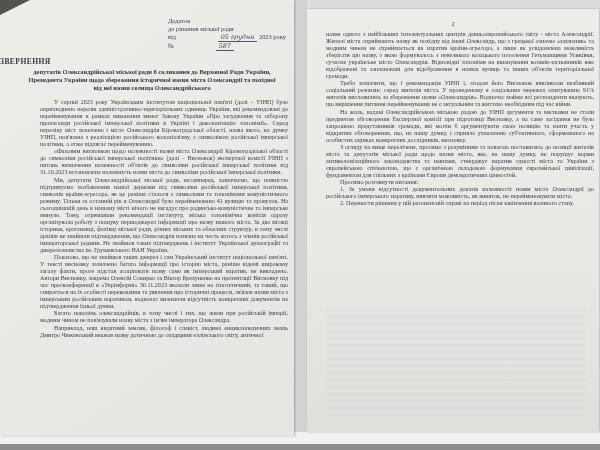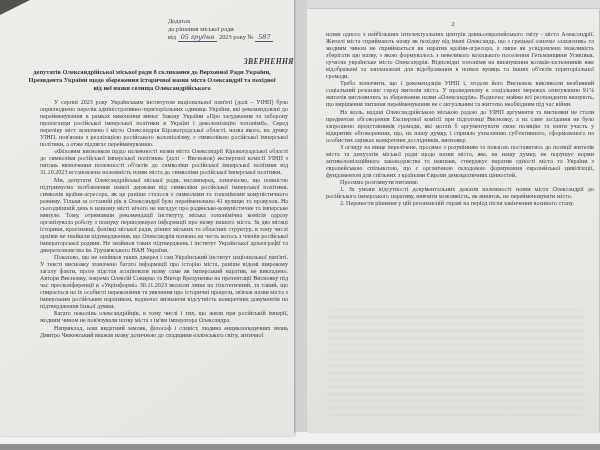--- a/index.html
+++ b/index.html
@@ -32,25 +32,25 @@
   }
   .corner-fold{
     position:absolute;left:0;top:0;width:30px;height:15px;
     background:#54524f;clip-path:polygon(0 0,100% 0,0 100%);
   }
 
   .annex{position:absolute;left:168px;top:17px;width:124px;
     font-size:6.4px;line-height:8.2px;color:#3e3e47;}
   .annex .hw{
     font-family:"DejaVu Serif", serif;font-style:italic;
-    color:#3a3f63;border-bottom:.8px solid #55555e;padding:0 3px;
+    color:#3a3f63;border-bottom:.8px solid #55555e;padding:0 3px;margin-left:40px;
   }
   .doc-title{
-    position:absolute;left:0;top:57px;width:100%;margin:0;text-align:right;
-    font-size:7.6px;font-weight:bold;letter-spacing:.4px;color:#38384100;color:#383841;font-style:italic;
+    position:absolute;left:0;top:57px;width:100%;margin:0;text-align:left;
+    font-size:7.6px;font-weight:bold;letter-spacing:.4px;color:#38384100;color:#383841;
   }
   .doc-subtitle{
     position:absolute;left:26px;top:68px;width:252px;margin:0;text-align:center;
     font-size:6.4px;font-weight:bold;line-height:8px;color:#383841;
   }
   .body-col-left{position:absolute;left:40px;top:99px;width:248px;}
   .body-col-right{position:absolute;left:19px;top:22px;width:268px;}
   p.body{
     margin:0;font-size:6.1px;line-height:7.05px;text-align:justify;
     color:#41414a;

